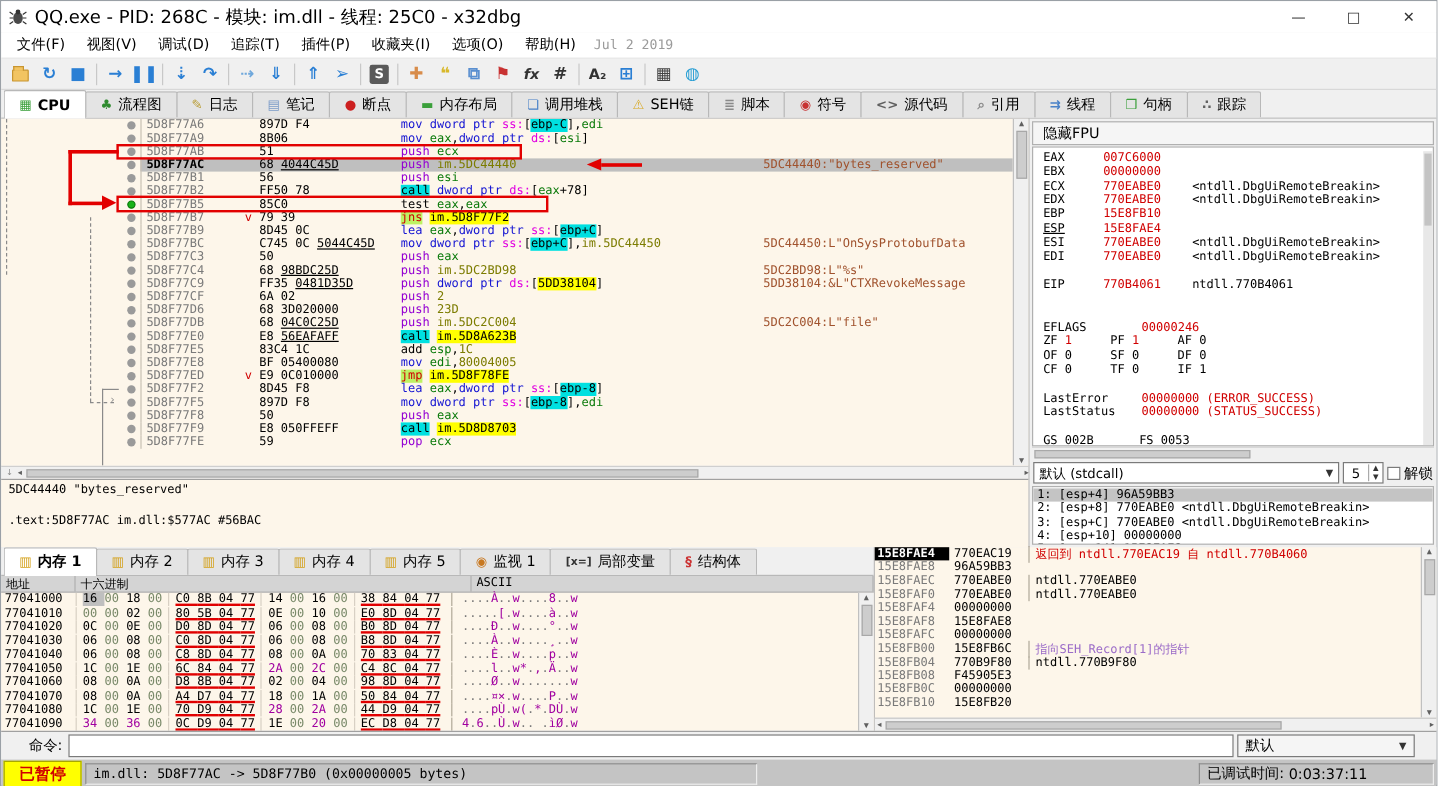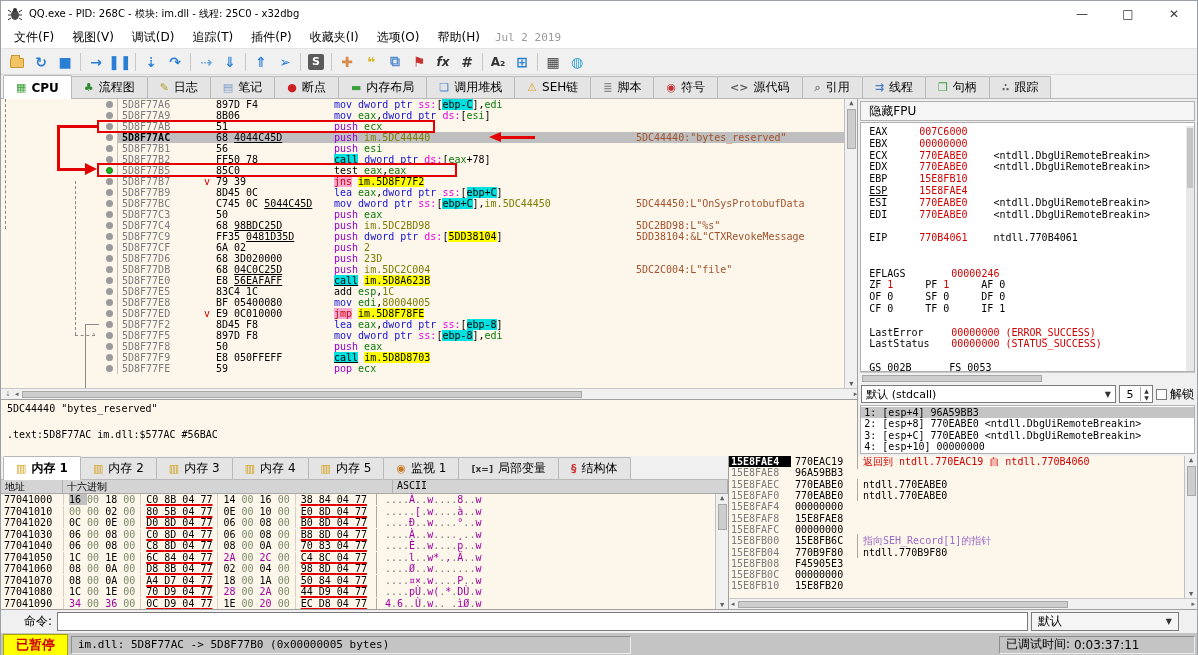--- a/index.html
+++ b/index.html
@@ -2,21 +2,21 @@
 <html><head>
 <meta charset="utf-8">
 <style>
   * { margin:0; padding:0; box-sizing:border-box; }
   html,body { width:1198px; height:655px; overflow:hidden; }
   body { font-family:"DejaVu Sans", "Liberation Sans", sans-serif; font-size:12px; background:#FFF; }
   .win { width:1198px; height:655px; border:1px solid #9AA0A6; display:flex; flex-direction:column; background:#F0F0F0; }
 
   
   .titlebar { height:26px; background:#FFFFFF; display:flex; align-items:center; padding-left:6px; flex:0 0 auto; }
-  .titlebar .ttext { font-size:10px; color:#000; margin-left:6px; flex:1; }
+  .titlebar .ttext { font-size:15px; color:#000; margin-left:6px; flex:1; }
   .wbtns { display:flex; height:100%; }
   .wbtn { width:46px; height:100%; display:flex; align-items:center; justify-content:center; color:#333; font-size:12px; }
 
   
   .menubar { height:22px; background:#FFFFFF; border-bottom:1px solid #E3E3E3; display:flex; align-items:center; padding-left:4px; flex:0 0 auto; }
   .menu-item { padding:2px 9px; color:#000; }
   .build-date { color:#9A9A9A; font-family:"DejaVu Sans Mono",monospace; font-size:11px; margin-left:6px; }
 
   
   .toolbar { height:26px; background:#F0F0F0; border-bottom:1px solid #D8D8D8; display:flex; align-items:center; padding-left:4px; flex:0 0 auto; }
@@ -50,21 +50,21 @@
   .acol { width:78px; flex:0 0 auto; color:#7A7A7A; padding-left:4px; }
   .drow.sel .acol { color:#000; font-weight:bold; }
   .bcol { width:138px; flex:0 0 auto; color:#000; padding-left:20px; position:relative; }
   .jmark { color:#D00000; position:absolute; left:8px; }
   .u { text-decoration:underline; }
   .icol { width:302px; flex:0 0 auto; }
   .ccol { flex:1; color:#A0522D; }
   .tk-b { color:#1414D2; } .tk-p { color:#9400D3; } .tk-g { color:#0A7A0A; }
   .tk-o { color:#7C7C00; } .tk-m { color:#E000E0; } .tk-k { color:#000; }
   .tk-cy { background:#00E0E0; color:#000; } .tk-yel { background:#FFFF00; color:#000; }
-  .tk-jmp { background:#f9a8d4; color:#D00000; } .tk-call { background:#00E0E0; color:#000;text-decoration:underline; }
+  .tk-jmp { background:#bef264; color:#D00000; } .tk-call { background:#00E0E0; color:#000; }
 
   .vsb { width:13px; flex:0 0 auto; background:#F0F0F0; border-left:1px solid #C0C0C0; display:flex; flex-direction:column; align-items:center; font-size:7px; color:#606060; }
   .vsb .thumb { width:9px; background:#CDCDCD; border:1px solid #A8A8A8; }
   .hsbrow { height:11px; background:#F0F0F0; border-top:1px solid #C8C8C8; display:flex; align-items:center; font-size:7px; color:#606060; }
   .hsbrow .thumb { height:7px; background:#CDCDCD; border:1px solid #A8A8A8; }
 
   
   .ann { position:absolute; pointer-events:none; }
   .ann.rbox { border:2px solid #E20000; background:transparent; }
   .ann.rfill { background:#E20000; }

